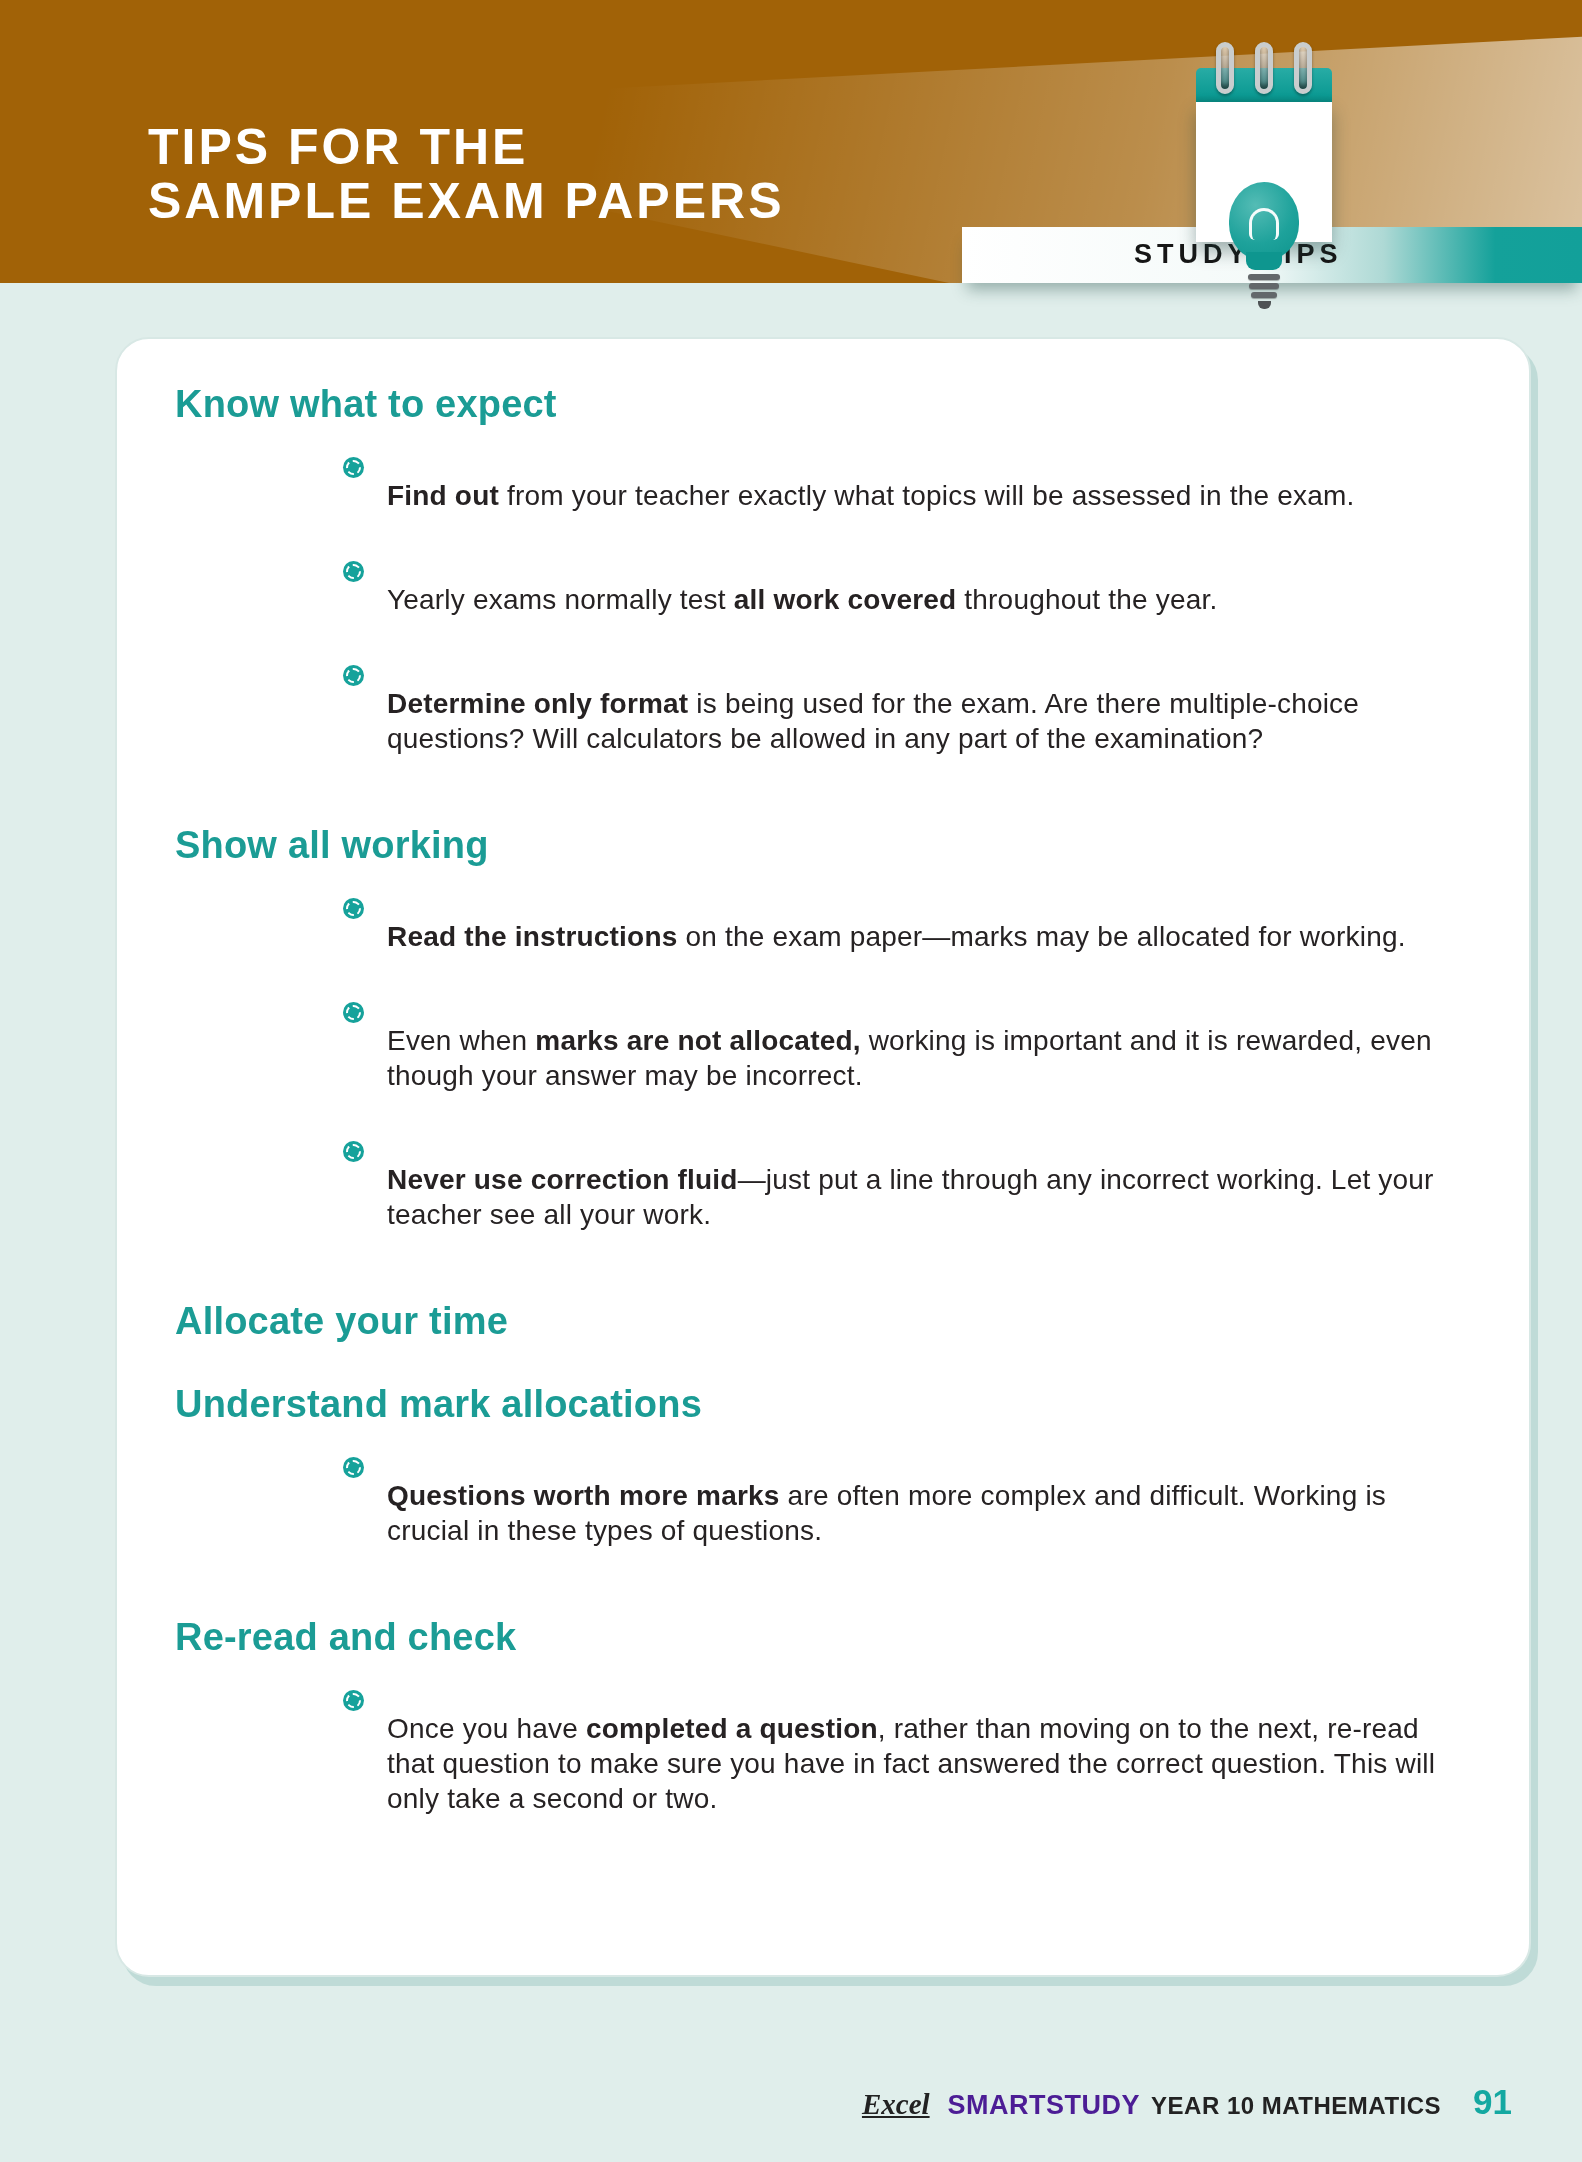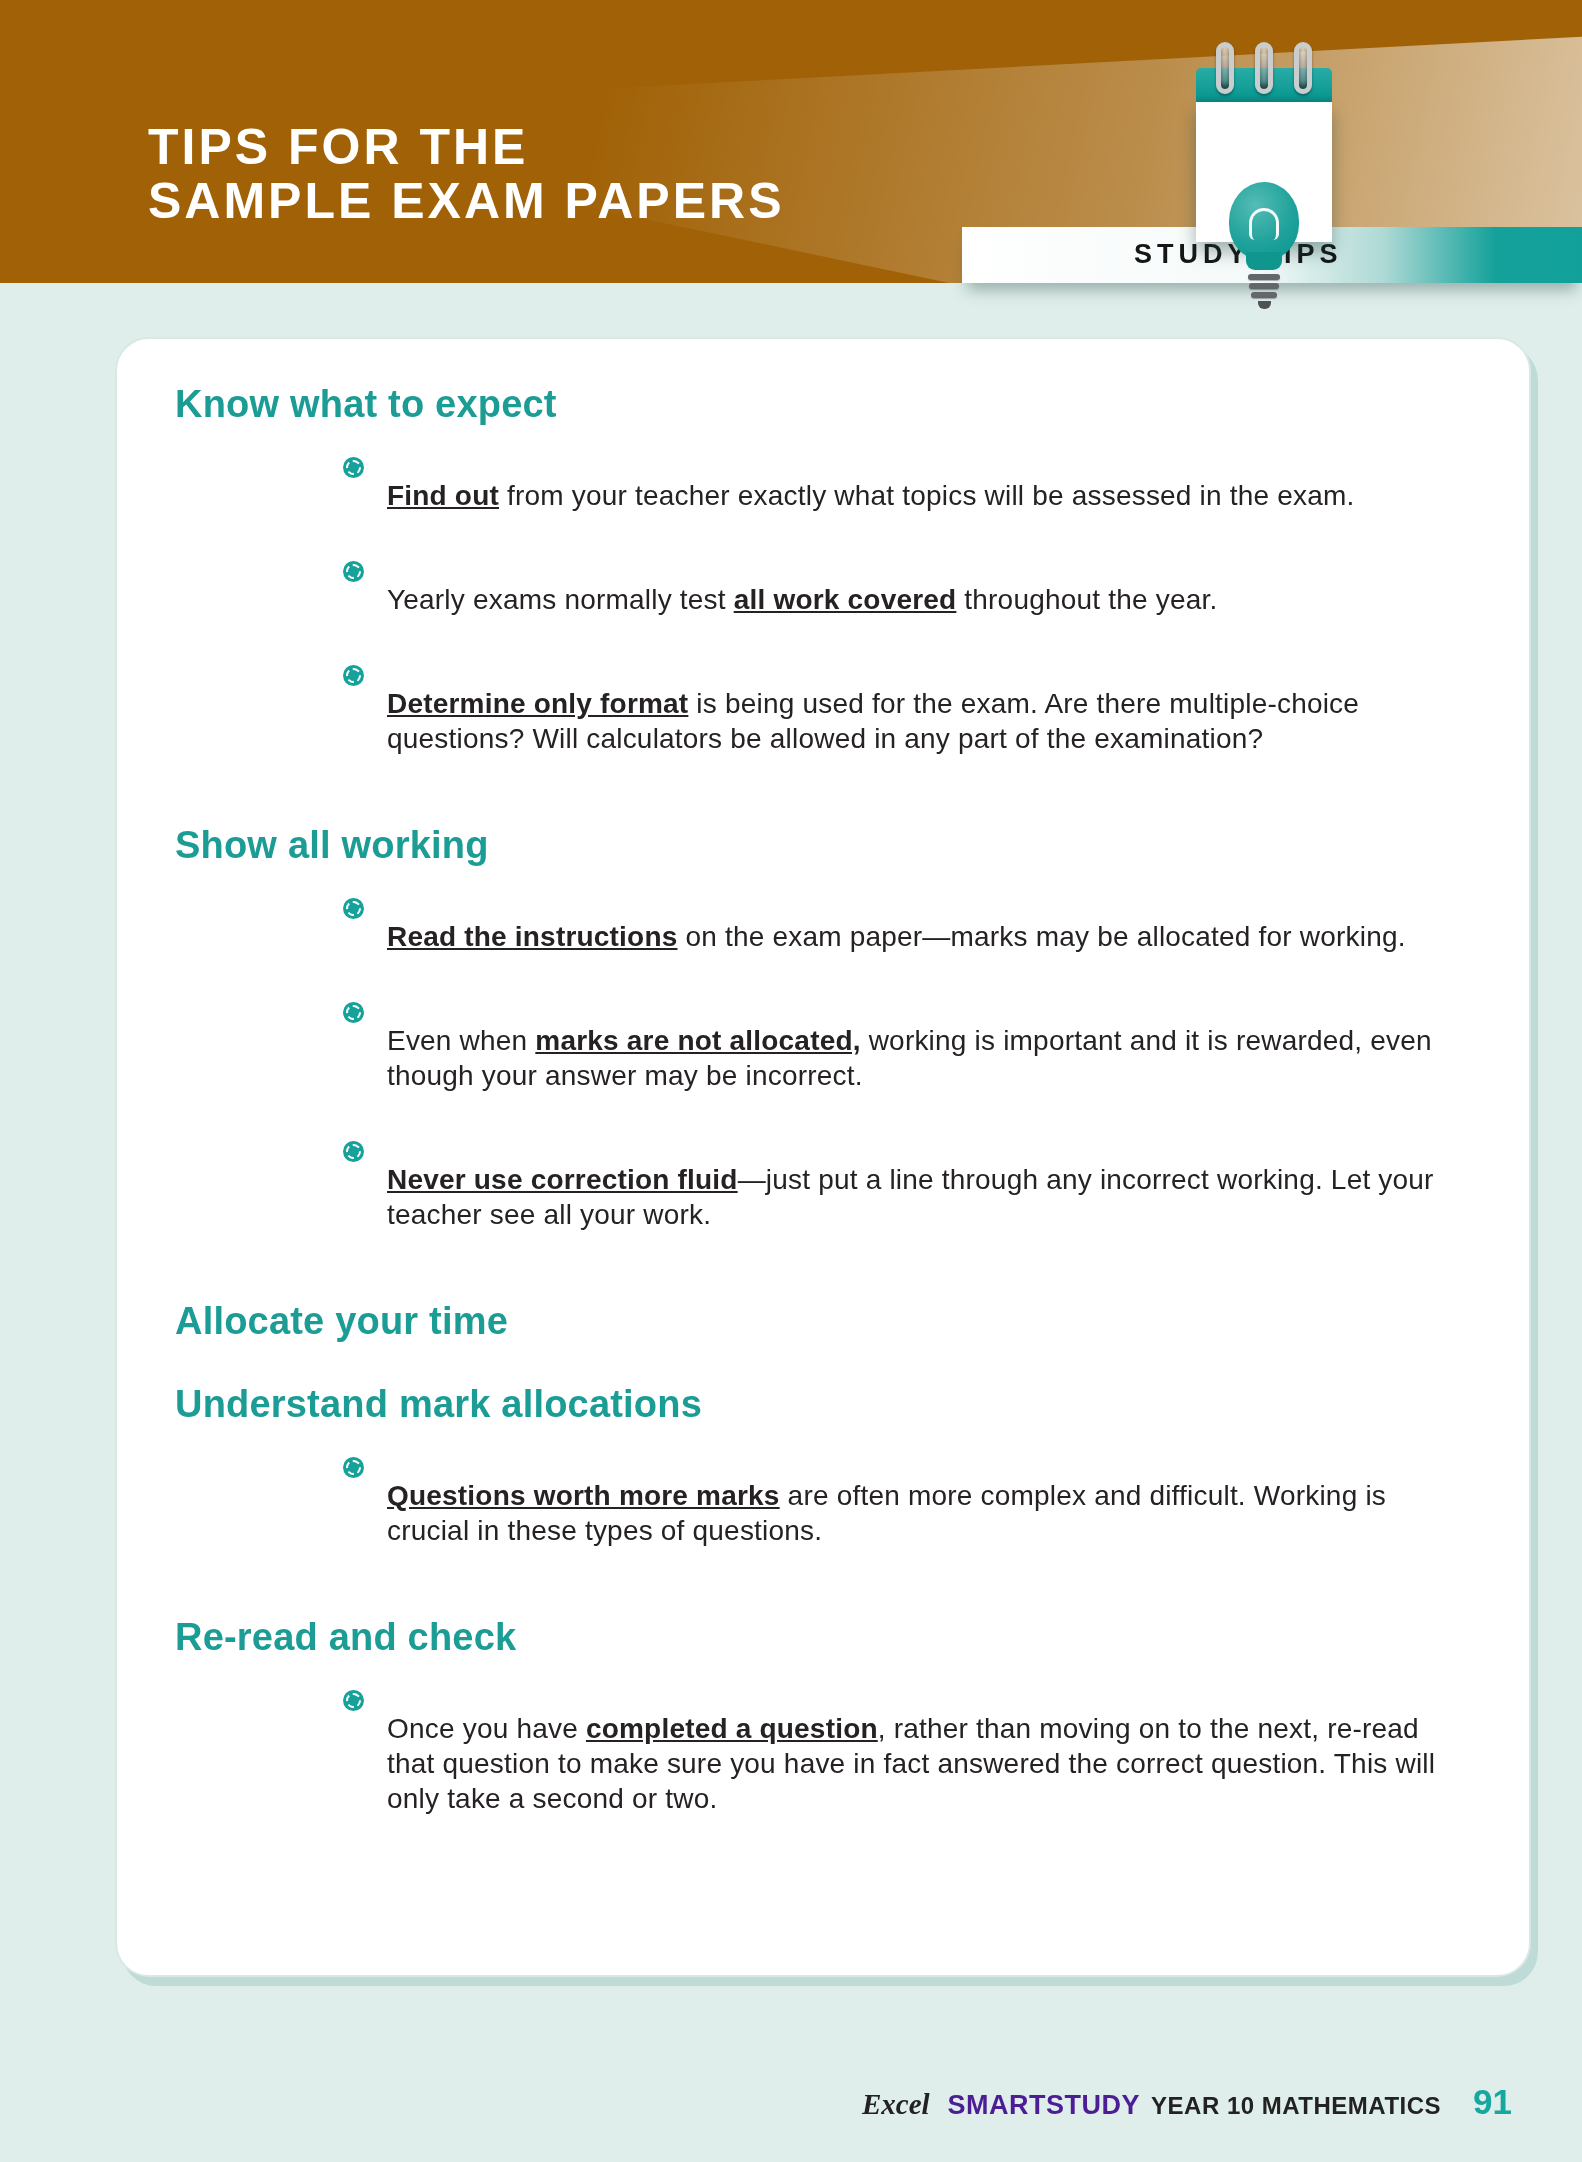--- a/index.html
+++ b/index.html
@@ -52,24 +52,24 @@
     box-shadow:7px 9px 0 #BFDBD7;
     padding:40px 30px 0 58px;overflow:hidden;}
   .section{margin-top:40px;}
   .section:first-child{margin-top:4px;}
   .section-heading{font-size:38px;font-weight:bold;color:#1B9C95;letter-spacing:0.2px;margin:0 0 24px 0;}
   .bullet{display:flex;margin:0 0 13px 168px;}
   .bullet-icon{width:21px;height:21px;border-radius:50%;background:#16A29B;flex:none;
     display:flex;align-items:center;justify-content:center;margin-top:7px;}
   .bullet-icon-inner{width:11px;height:11px;border-radius:50%;border:2px dashed #FFFFFF;}
   .bullet-text{margin-left:23px;width:1060px;font-size:28px;line-height:35px;color:#262223;letter-spacing:0.2px;}
-  .bold{font-weight:bold;text-decoration:underline;}
+  .bold{font-weight:bold;}
   
   .footer{position:absolute;top:2082px;right:70px;display:flex;align-items:baseline;white-space:nowrap;}
-  .f-excel{font-family:"Liberation Serif", serif;font-style:italic;font-weight:bold;font-size:29px;color:#222222;}
+  .f-excel{font-family:"Liberation Serif", serif;font-style:italic;font-weight:bold;font-size:29px;color:#222222;text-decoration:underline;}
   .f-smart{color:#4c1d95;font-weight:bold;font-size:27px;margin-left:18px;letter-spacing:0.5px;}
   .f-series{font-weight:bold;font-size:24px;color:#222222;margin-left:11px;letter-spacing:0.5px;}
   .f-page{color:#14A8A1;font-weight:bold;font-size:35px;margin-left:32px;}
 </style>
 </head>
 <body>
 
 <div class="header">
   <div class="wedge"></div>
   <div class="title">

